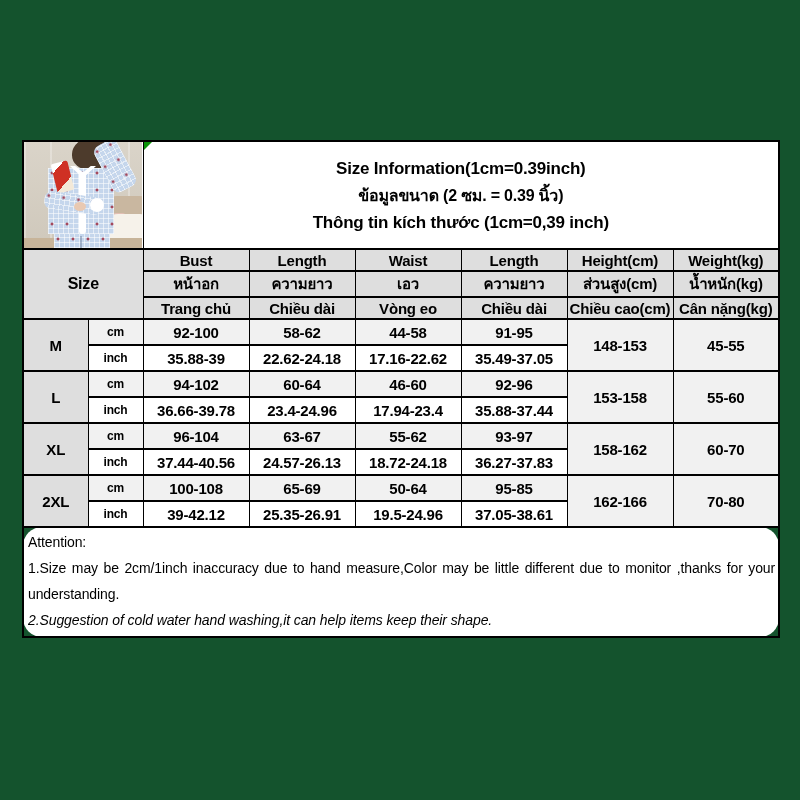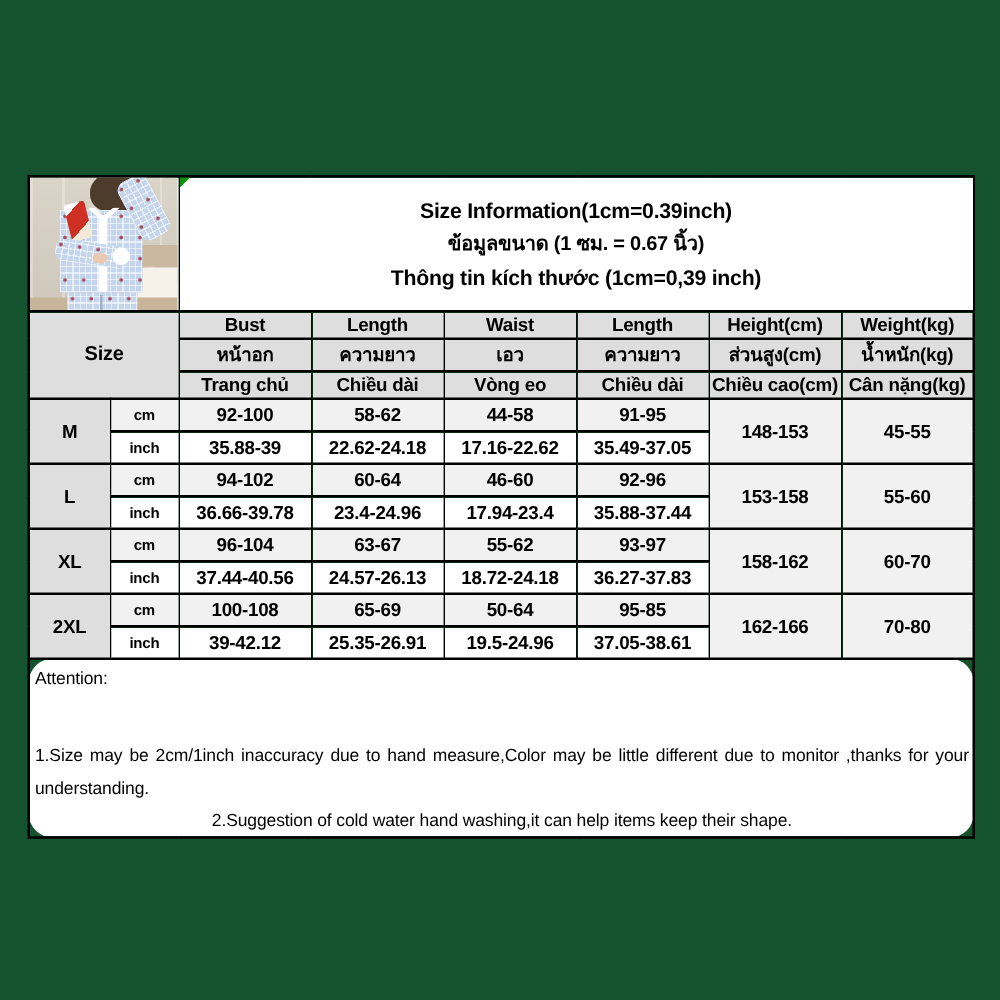--- a/index.html
+++ b/index.html
@@ -13,22 +13,22 @@
   td.hdr{background:#dedede;}
   td.lt{background:#f1f1f1;}
   td.title-cell{position:relative;background:#fff;}
   .title-l1,.title-l3{font-size:17px;line-height:27px;}
   .title-l2{font-size:16px;line-height:27px;}
   .corner-flag{position:absolute;left:0;top:0;width:0;height:0;
     border-top:8px solid #0a9308;border-right:8px solid transparent;}
   td.unit{font-size:12px;}
   td.note-cell{vertical-align:top;text-align:left;font-weight:normal;
     font-size:14px;line-height:26px;padding:1px 3px 0 4px;letter-spacing:-0.1px;border-radius:19px;}
-  .note-item{text-align:justify;margin-top:36px;}
-  .note-item2{text-align:center;}
+  .note-item{text-align:justify;}
+  .note-item2{text-align:left;font-style:italic;}
 
   
   .photo{position:relative;width:118px;height:106px;overflow:hidden;
     background:repeating-linear-gradient(90deg,rgba(255,255,255,.28) 0 2px,rgba(0,0,0,0) 2px 26px),
                linear-gradient(#dad4c9,#cfc8bb);}
   .floor{position:absolute;left:0;bottom:0;width:100%;height:10px;background:#c7b499;}
   .headboard{position:absolute;right:-6px;top:54px;width:40px;height:30px;background:#c9b7a0;
     border-radius:8px 8px 0 0;}
   .duvet{position:absolute;right:-8px;bottom:6px;width:46px;height:28px;background:#f6f2ea;
     border-radius:14px 10px 0 0;}
@@ -87,21 +87,21 @@
           <div class="arm-cross plaid"></div>
           <div class="cuff"></div>
           <div class="hand"></div>
           <div class="pants plaid"></div>
           <div class="pants-gap"></div>
         </div>
       </td>
       <td colspan="6" class="title-cell">
         <div class="corner-flag"></div>
         <div class="title-l1">Size Information(1cm=0.39inch)</div>
-        <div class="title-l2">ข้อมูลขนาด (1 ซม. = 0.67 นิ้ว)</div>
+        <div class="title-l2">ข้อมูลขนาด (2 ซม. = 0.39 นิ้ว)</div>
         <div class="title-l3">Thông tin kích thước (1cm=0,39 inch)</div>
       </td>
     </tr>
 
     <tr style="height:22px;">
       <td colspan="2" rowspan="3" class="hdr" style="font-size:16px;">Size</td>
       <td class="hdr">Bust</td>
       <td class="hdr">Length</td>
       <td class="hdr">Waist</td>
       <td class="hdr">Length</td>

